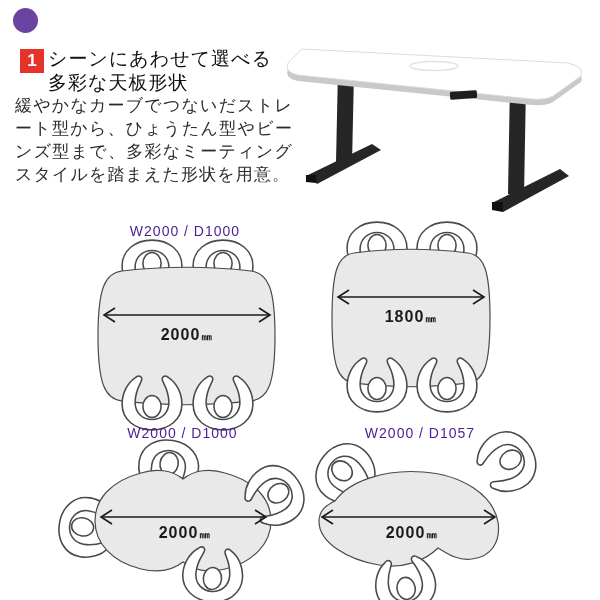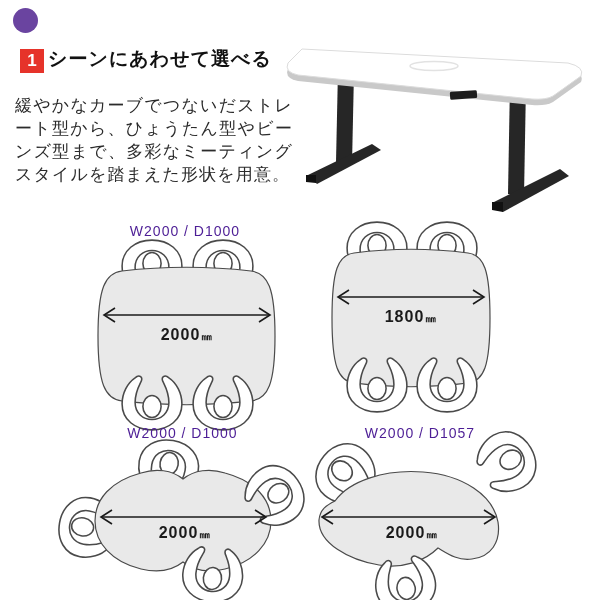--- a/index.html
+++ b/index.html
@@ -9,21 +9,21 @@
   }
   svg{overflow:visible;display:block;}
   
   .hdr{position:absolute;left:13px;top:8px;display:flex;align-items:center;}
   .bullet{width:25px;height:25px;border-radius:50%;background:#6a44a0;flex:0 0 auto;}
   .title{font-size:29px;font-weight:bold;letter-spacing:5px;color:#111;margin-left:1px;white-space:nowrap;}
   
   .feature-head{position:absolute;left:20px;top:47px;display:flex;align-items:flex-start;}
   .badge{width:24px;height:24px;background:#e6332a;color:#fff;font-size:17px;font-weight:bold;
          display:flex;align-items:center;justify-content:center;flex:0 0 auto;margin-top:2px;}
-  .fh-lines{margin-left:4px;font-size:19px;font-weight:bold;line-height:24px;letter-spacing:1px;color:#111;white-space:nowrap;}
+  .fh-lines{margin-left:4px;font-size:19px;font-weight:normal;line-height:24px;letter-spacing:1px;color:#111;white-space:nowrap;}
   
   .body-text{position:absolute;left:15px;top:94px;width:278px;margin:0;
              font-size:17px;line-height:23px;letter-spacing:1.1px;color:#2b2b2b;text-align:justify;}
   
   .product-photo{position:absolute;left:282px;top:24px;width:318px;height:198px;}
   
   .diagram{position:absolute;}
   .dlabel{font-size:14px;letter-spacing:1px;color:#4c1d95;text-align:center;height:18px;line-height:18px;white-space:nowrap;}
   .dsvg{margin-top:3px;}
   .dim-text{font-size:16px;font-weight:bold;fill:#1a1a1a;letter-spacing:1px;}
@@ -47,20 +47,21 @@
 <div class="page">
 
   <div class="hdr">
     <span class="bullet"></span>
   </div>
 
   <div class="feature-head">
     <span class="badge">1</span>
     <div class="fh-lines">
       <div>シーンにあわせて選べる</div>
+      <div>多彩な天板形状</div>
     </div>
   </div>
 
   <p class="body-text">緩やかなカーブでつないだストレート型から、ひょうたん型やビーンズ型まで、多彩なミーティングスタイルを踏まえた形状を用意。</p>
 
   <div class="product-photo">
     <svg width="318" height="198" viewBox="0 0 318 198">
 
       <polygon points="56,46 72,48 70,140 54,138" fill="#262626"></polygon>
 

